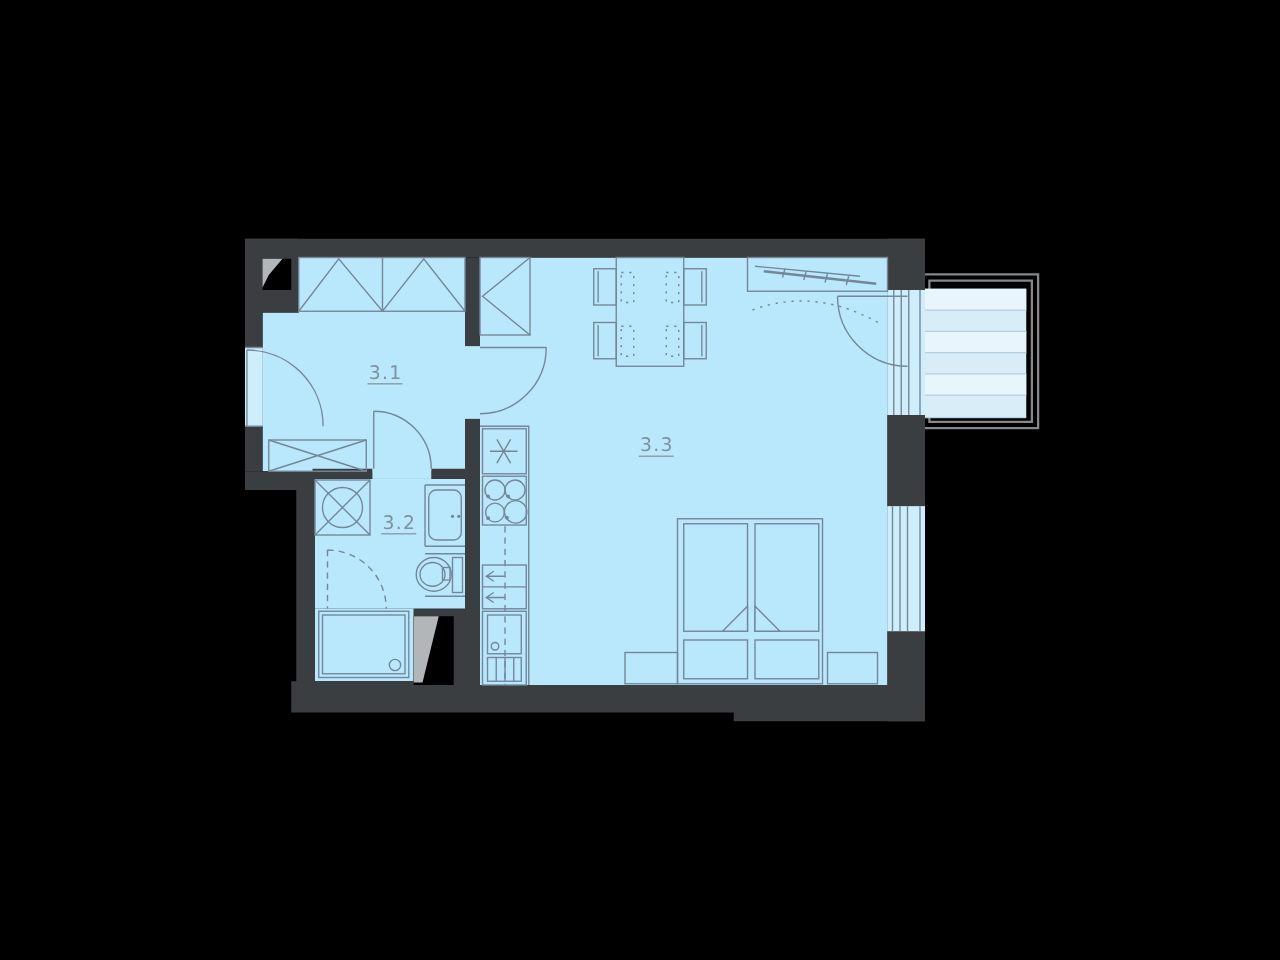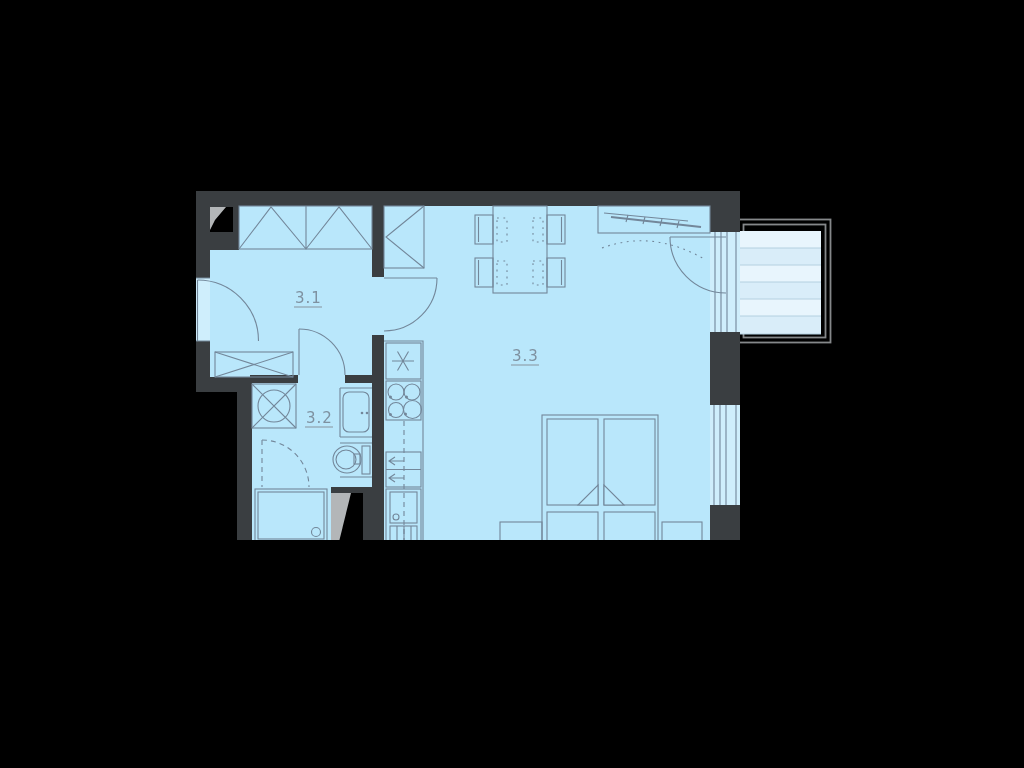--- a/index.html
+++ b/index.html
@@ -1,16 +1,16 @@
 <!DOCTYPE html>
 <html><head>
 <meta charset="utf-8">
 <style>
   html,body{margin:0;padding:0;background:#000;}
-  .stage{position:relative;width:1024px;height:540px;background:#000;overflow:hidden;}
+  .stage{position:relative;width:1024px;height:768px;background:#000;overflow:hidden;}
   svg{display:block;}
   .wall{fill:#3a3e41;stroke:none;}
   .floor{fill:#b9e7fb;stroke:none;}
   .opening{fill:#cfeefc;stroke:none;}
   .deck{fill:#d9edf9;stroke:none;}
   .deckl{fill:#e8f5fd;stroke:none;}
   .stripe{stroke:#b4d0e0;stroke-width:1;fill:none;}
   .frame{fill:none;stroke:#85888a;stroke-width:1.8;}
   .ln{fill:none;stroke:#73879a;stroke-width:1.1;stroke-linecap:butt;stroke-linejoin:miter;}
   .ln2{fill:none;stroke:#73879a;stroke-width:2;}

